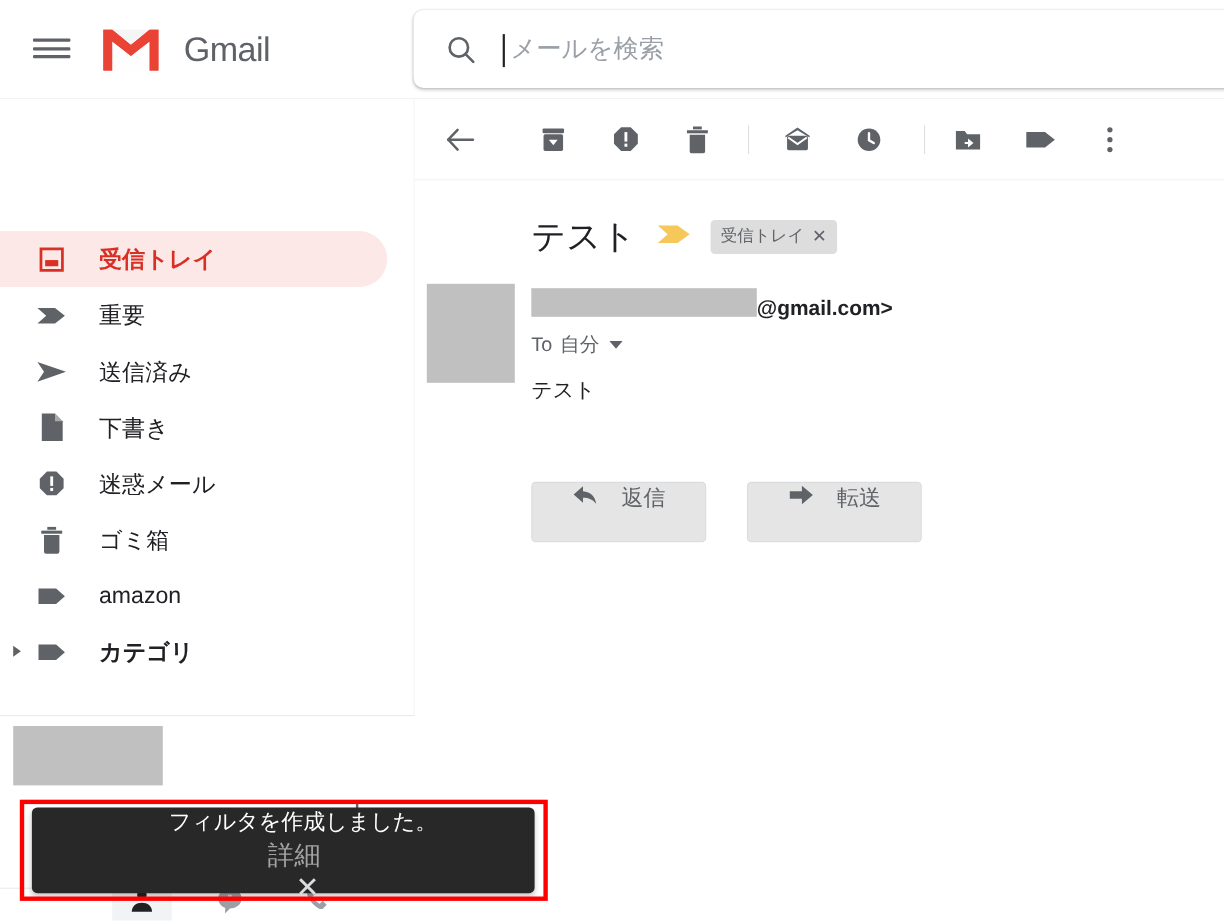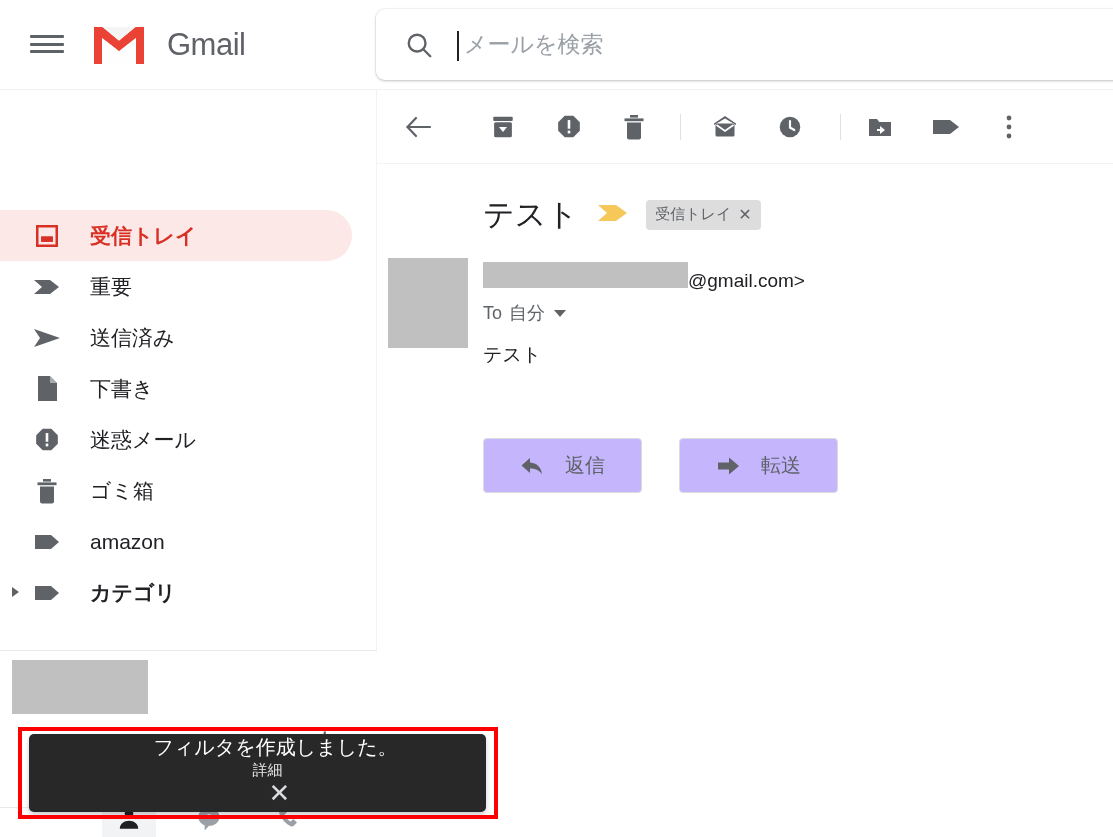--- a/index.html
+++ b/index.html
@@ -78,41 +78,41 @@
   .subject { font-size:31px; color:#202124; }
   .imp-marker { margin-left:18px; }
   .chip { margin-left:16px; background:#ddddde; color:#5f6368; font-size:15px;
           border-radius:4px; padding:5px 9px 6px 9px; display:flex; align-items:center;
           cursor:pointer; }
   .chip .chip-x { margin-left:7px; font-size:16px; color:#5f6368; }
 
   .avatar { position:absolute; left:11px; top:168px; width:80px; height:90px; background:#c0c0c0; }
   .sender-row { position:absolute; left:106px; top:172px; display:flex; align-items:flex-end; }
   .sender-redact { width:205px; height:26px; background:#c0c0c0; }
-  .sender-domain { font-size:19px; color:#202124; margin-left:0; line-height:1; position:relative; top:2px;}
+  .sender-domain { font-size:19px; color:#202124; margin-left:0; line-height:1; position:relative; top:2px;font-weight:bold;}
   .to-row { position:absolute; left:106px; top:211px; display:flex; align-items:center;
             font-size:18px; color:#5f6368; cursor:pointer;text-align:center; }
   .to-caret { margin-left:9px; width:0; height:0; border-left:6px solid transparent;
               border-right:6px solid transparent; border-top:7px solid #5f6368; }
   .body-text { position:absolute; left:106px; top:252px; font-size:19px; color:#202124; }
 
   .actions { position:absolute; left:106px; top:348px; display:flex; gap:37px; }
   .actbtn { width:157px; height:53px; border:1px solid #dadce0; border-radius:4px;
-            display:flex; align-items:center; justify-content:center; gap:19px;
-            background:#c4b5fd; cursor:pointer; }
+            display:flex; align-items:flex-start; justify-content:center; gap:19px;
+            background:#e5e5e5; cursor:pointer; }
   .actbtn span { font-size:20px; color:#5f6368; }
 
   
   .redbox { position:absolute; left:18px; top:727px; width:480px; height:92px;
             border:4px solid #ff0000; box-sizing:border-box; }
   .toast { position:absolute; left:29px; top:734px; width:457px; height:78px;
            background:#282828; border-radius:5px; display:flex; align-items:center;
            box-shadow:0 3px 5px rgba(0,0,0,0.2);flex-direction:column; }
   .toast-msg { margin-left:36px; font-size:20px; color:#ffffff; }
-  .toast-action { margin-left:20px; font-size:15px; color:#e5e5e5; cursor:pointer; }
+  .toast-action { margin-left:20px; font-size:24px; color:#a3a3a3; cursor:pointer; }
   .toast-close { margin-left:44px; font-size:26px; color:#dadce0; cursor:pointer; line-height:1; }
 </style>
 </head>
 <body>
 
 <div id="app">
 
   <div class="topbar">
     <div class="hamburger">
       <i></i>

